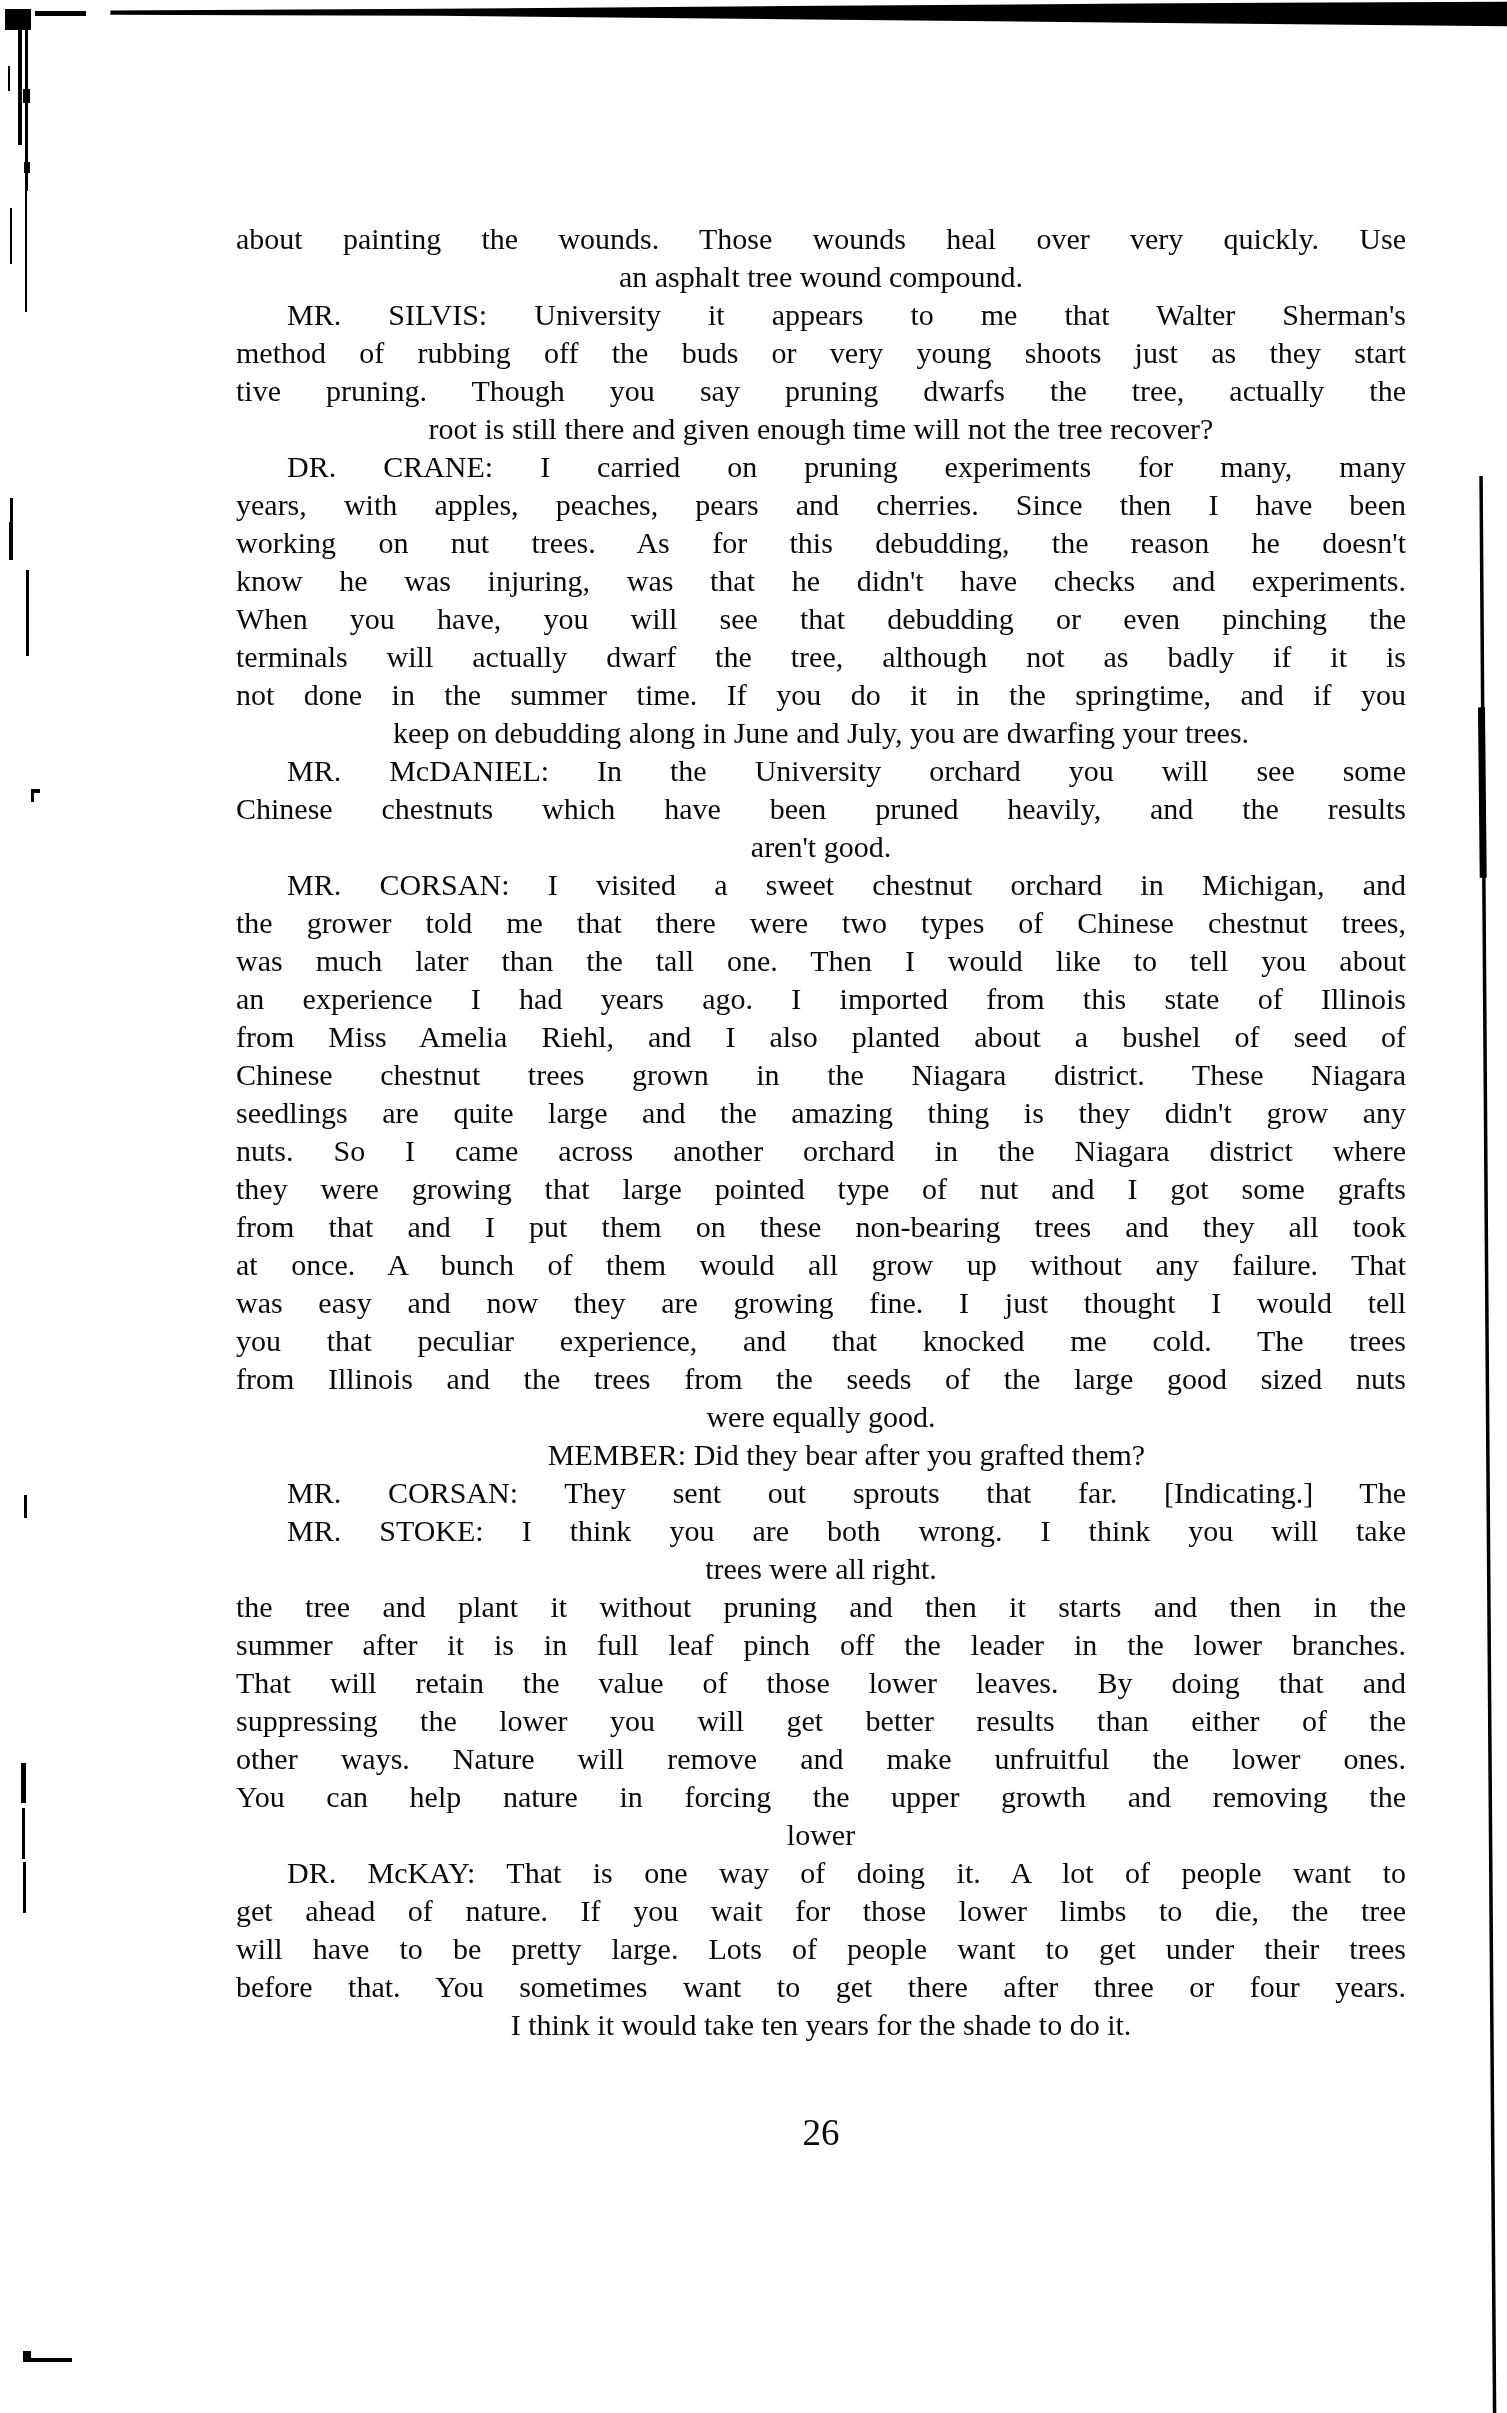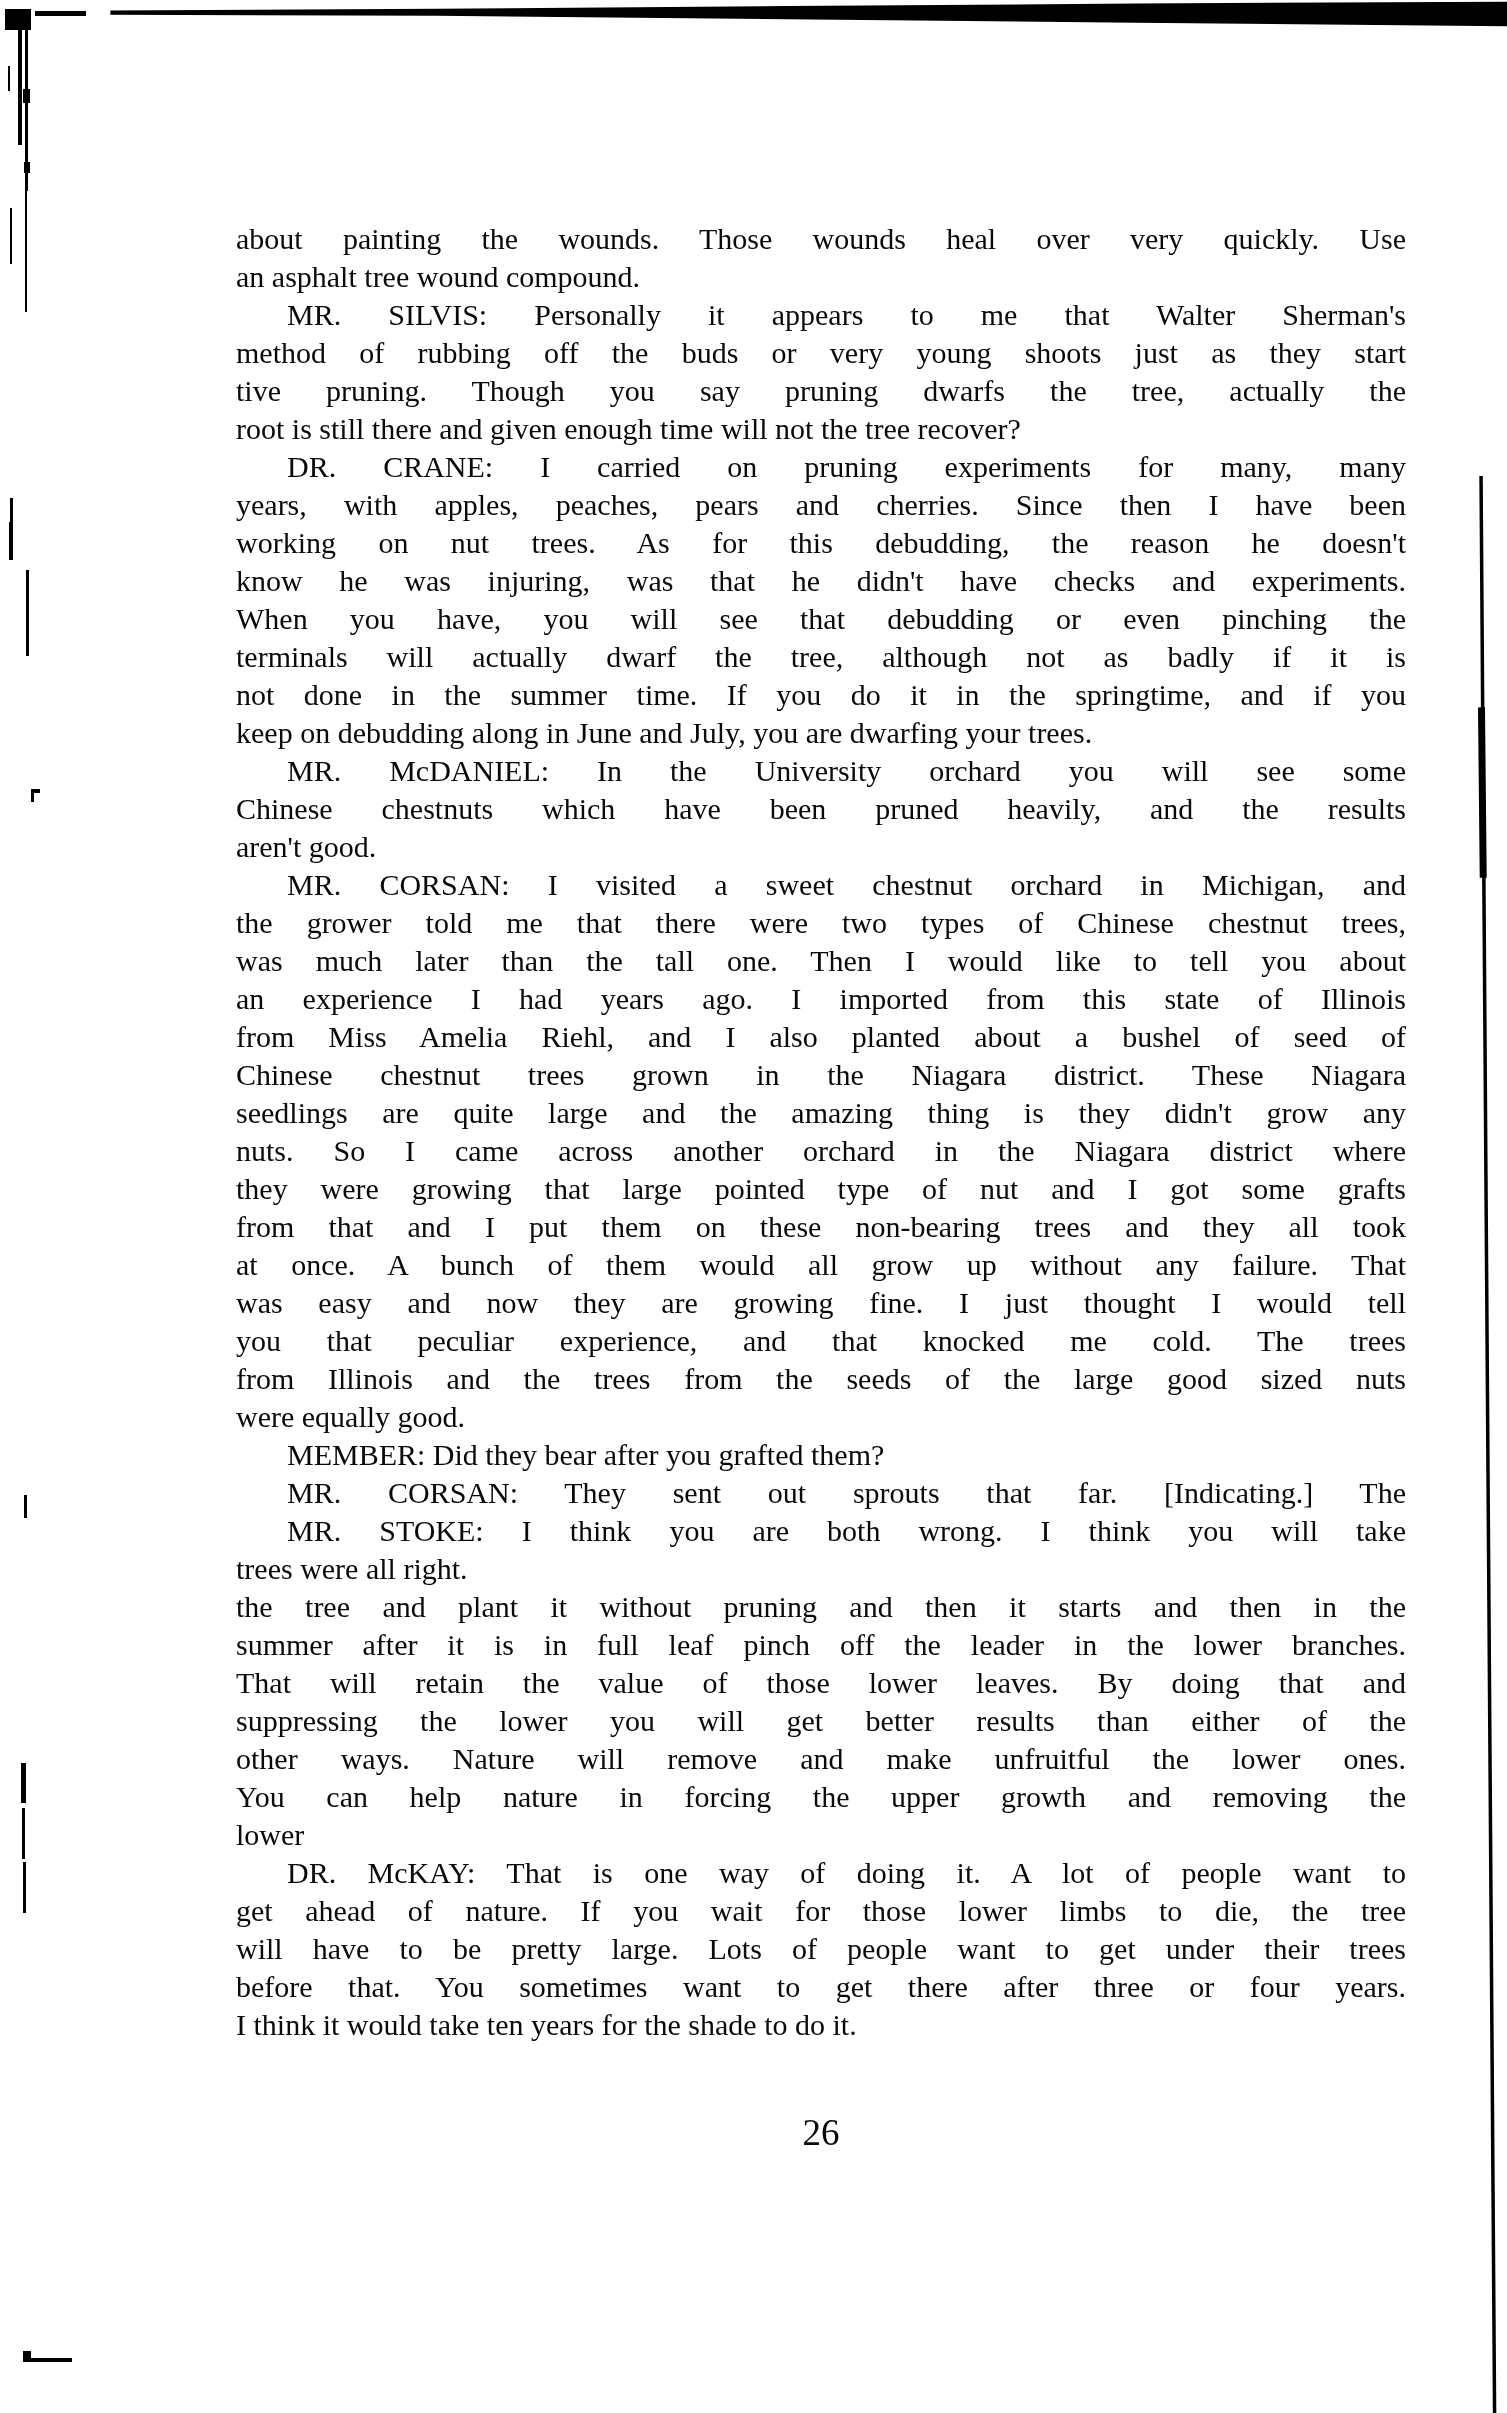--- a/index.html
+++ b/index.html
@@ -37,21 +37,21 @@
 
   .text-block{
     position:absolute;
     left:236px;top:220px;width:1170px;
   }
   .line{
     font-size:30px;
     line-height:38px;
     height:38px;
     white-space:normal;
-    text-align:left;
+    text-align:center;
   }
   .line.just{
     text-align:justify;
     text-align-last:justify;
   }
   .line.indent{padding-left:51px;}
   .page-number{
     position:absolute;
     left:236px;top:2114px;width:1170px;
     text-align:center;
@@ -91,21 +91,21 @@
     <div class="m m-v9"></div>
     <div class="m m-v10"></div>
     <div class="m m-v11"></div>
     <div class="m m-blh"></div>
     <div class="m m-blb"></div>
   </div>
 
   <div class="text-block" id="text-block">
       <div class="line just">about painting the wounds. Those wounds heal over very quickly. Use</div>
       <div class="line">an asphalt tree wound compound.</div>
-      <div class="line indent just">MR. SILVIS: Personally it appears to me that Walter Sherman's</div>
+      <div class="line indent just">MR. SILVIS: University it appears to me that Walter Sherman's</div>
       <div class="line just">method of rubbing off the buds or very young shoots just as they start</div>
       <div class="line just">tive pruning. Though you say pruning dwarfs the tree, actually the</div>
       <div class="line">root is still there and given enough time will not the tree recover?</div>
       <div class="line indent just">DR. CRANE: I carried on pruning experiments for many, many</div>
       <div class="line just">years, with apples, peaches, pears and cherries. Since then I have been</div>
       <div class="line just">working on nut trees. As for this debudding, the reason he doesn't</div>
       <div class="line just">know he was injuring, was that he didn't have checks and experiments.</div>
       <div class="line just">When you have, you will see that debudding or even pinching the</div>
       <div class="line just">terminals will actually dwarf the tree, although not as badly if it is</div>
       <div class="line just">not done in the summer time. If you do it in the springtime, and if you</div>

